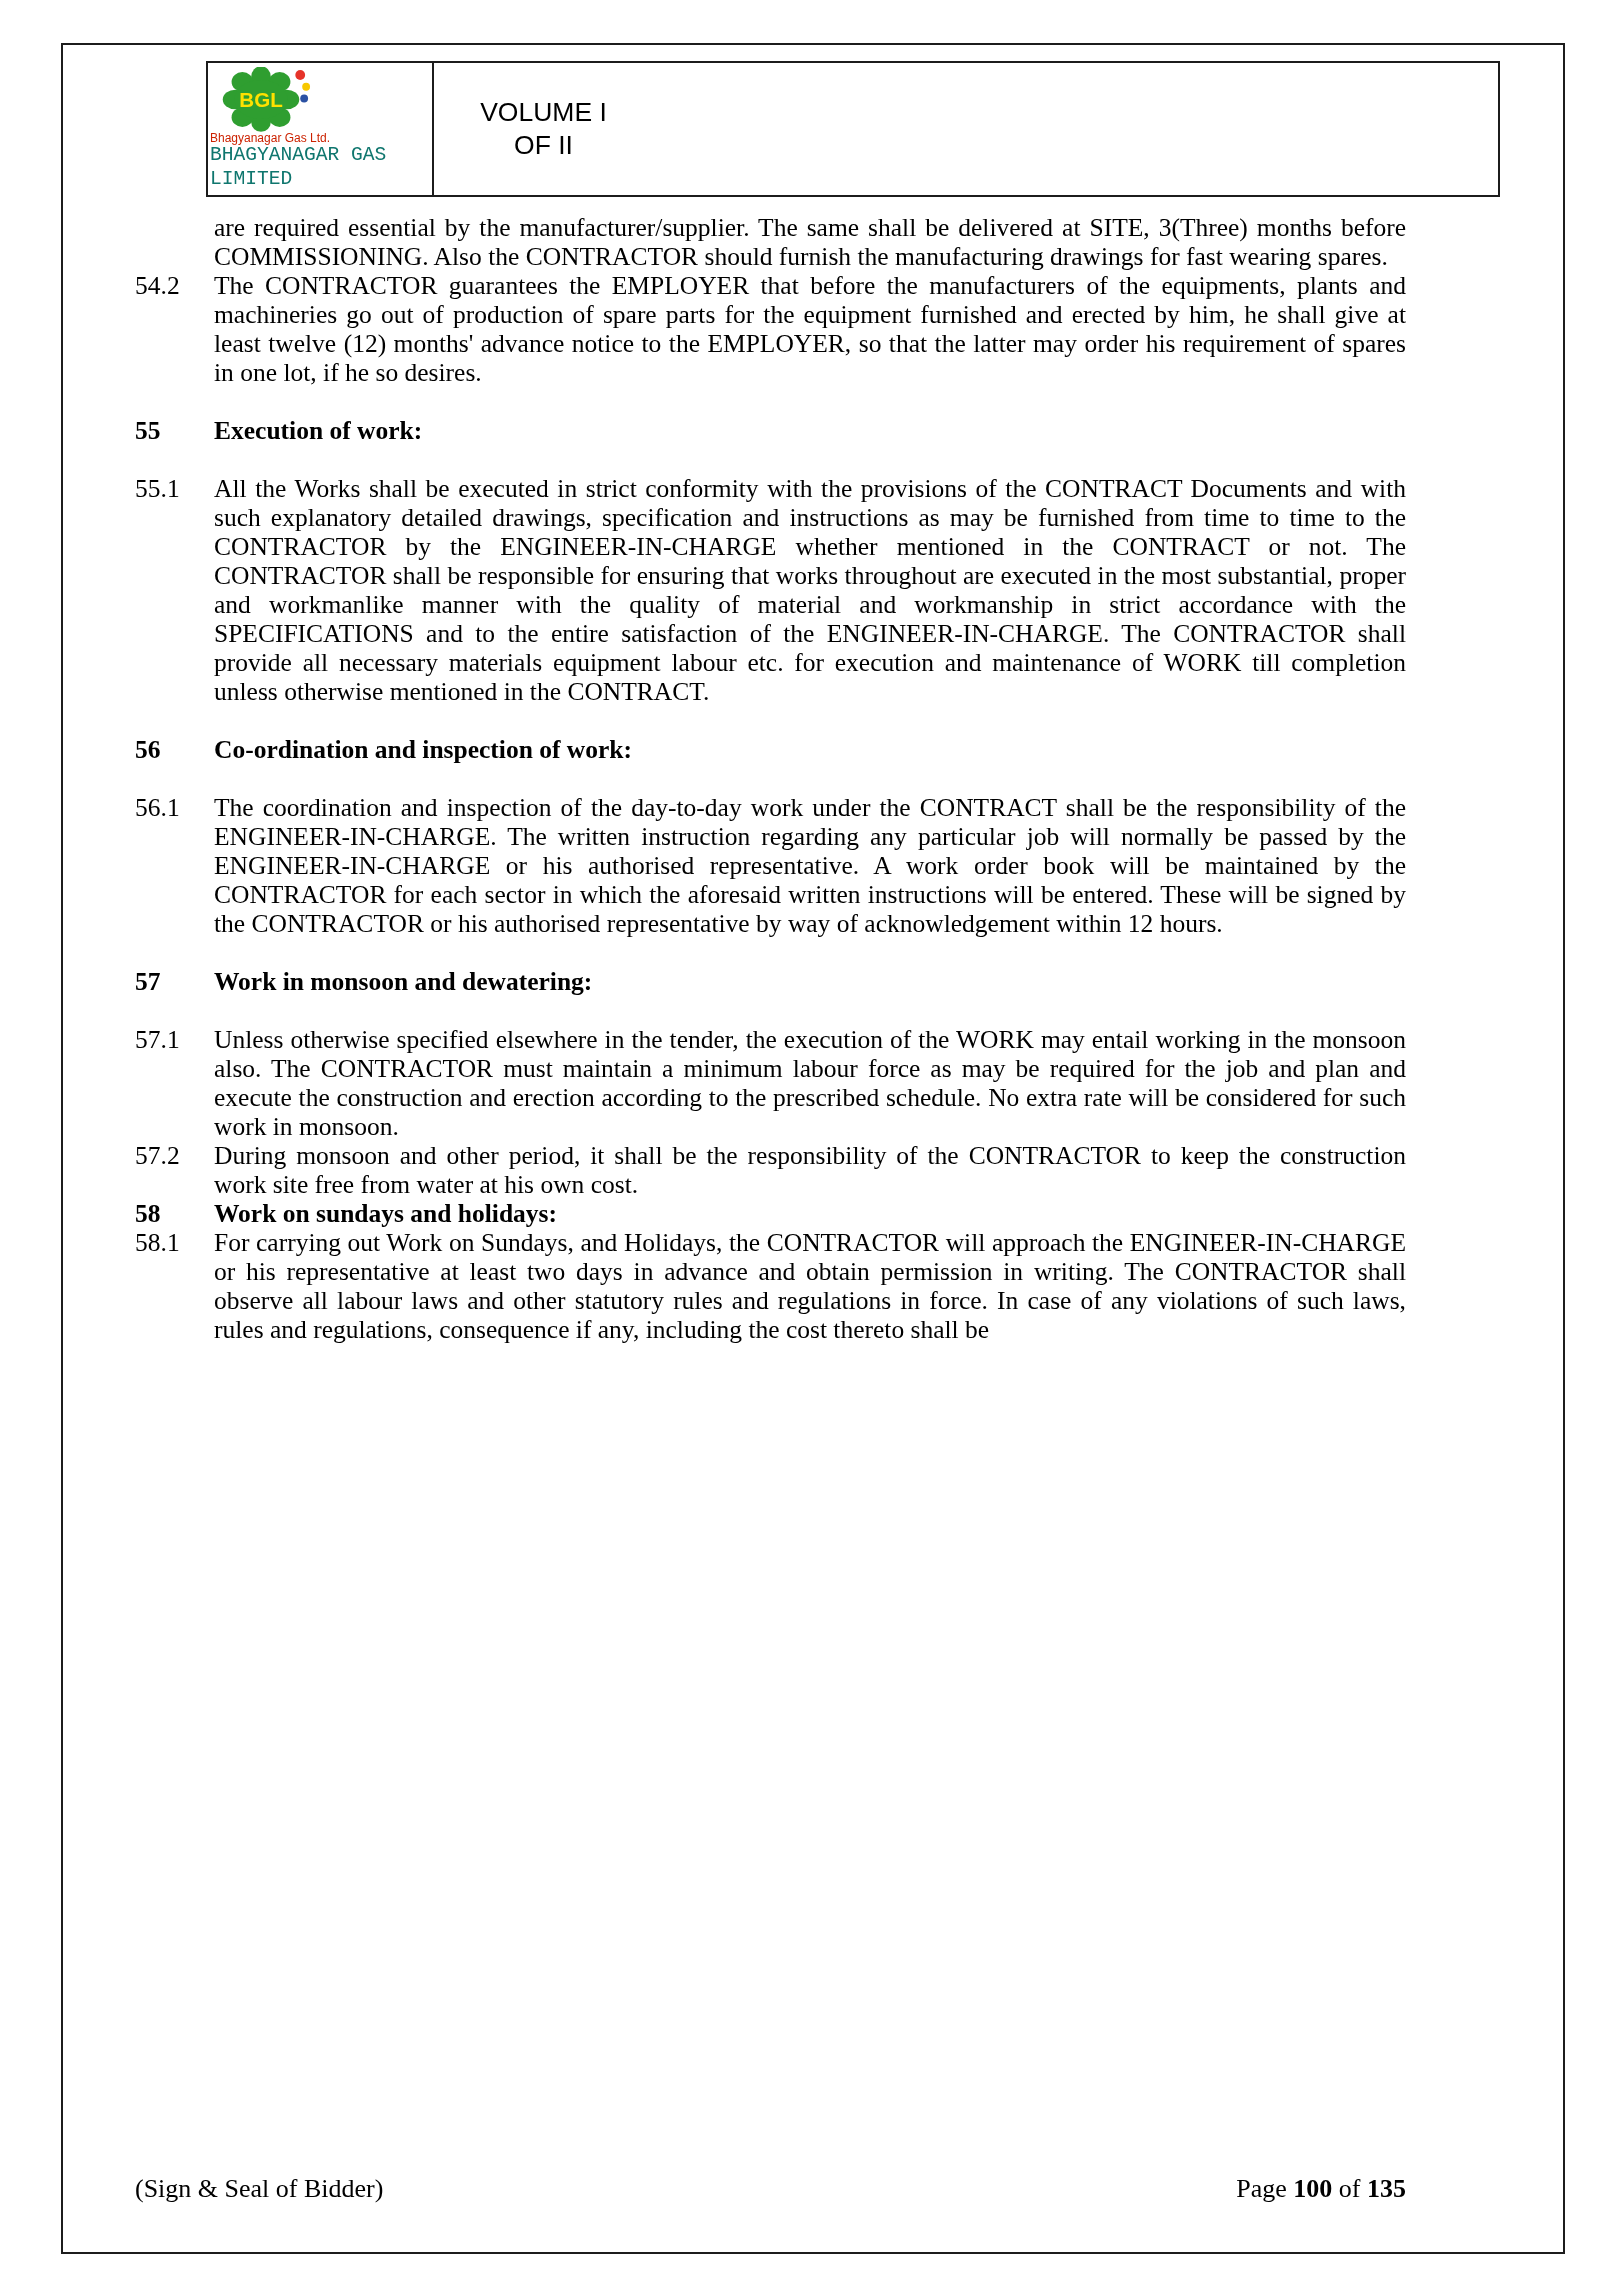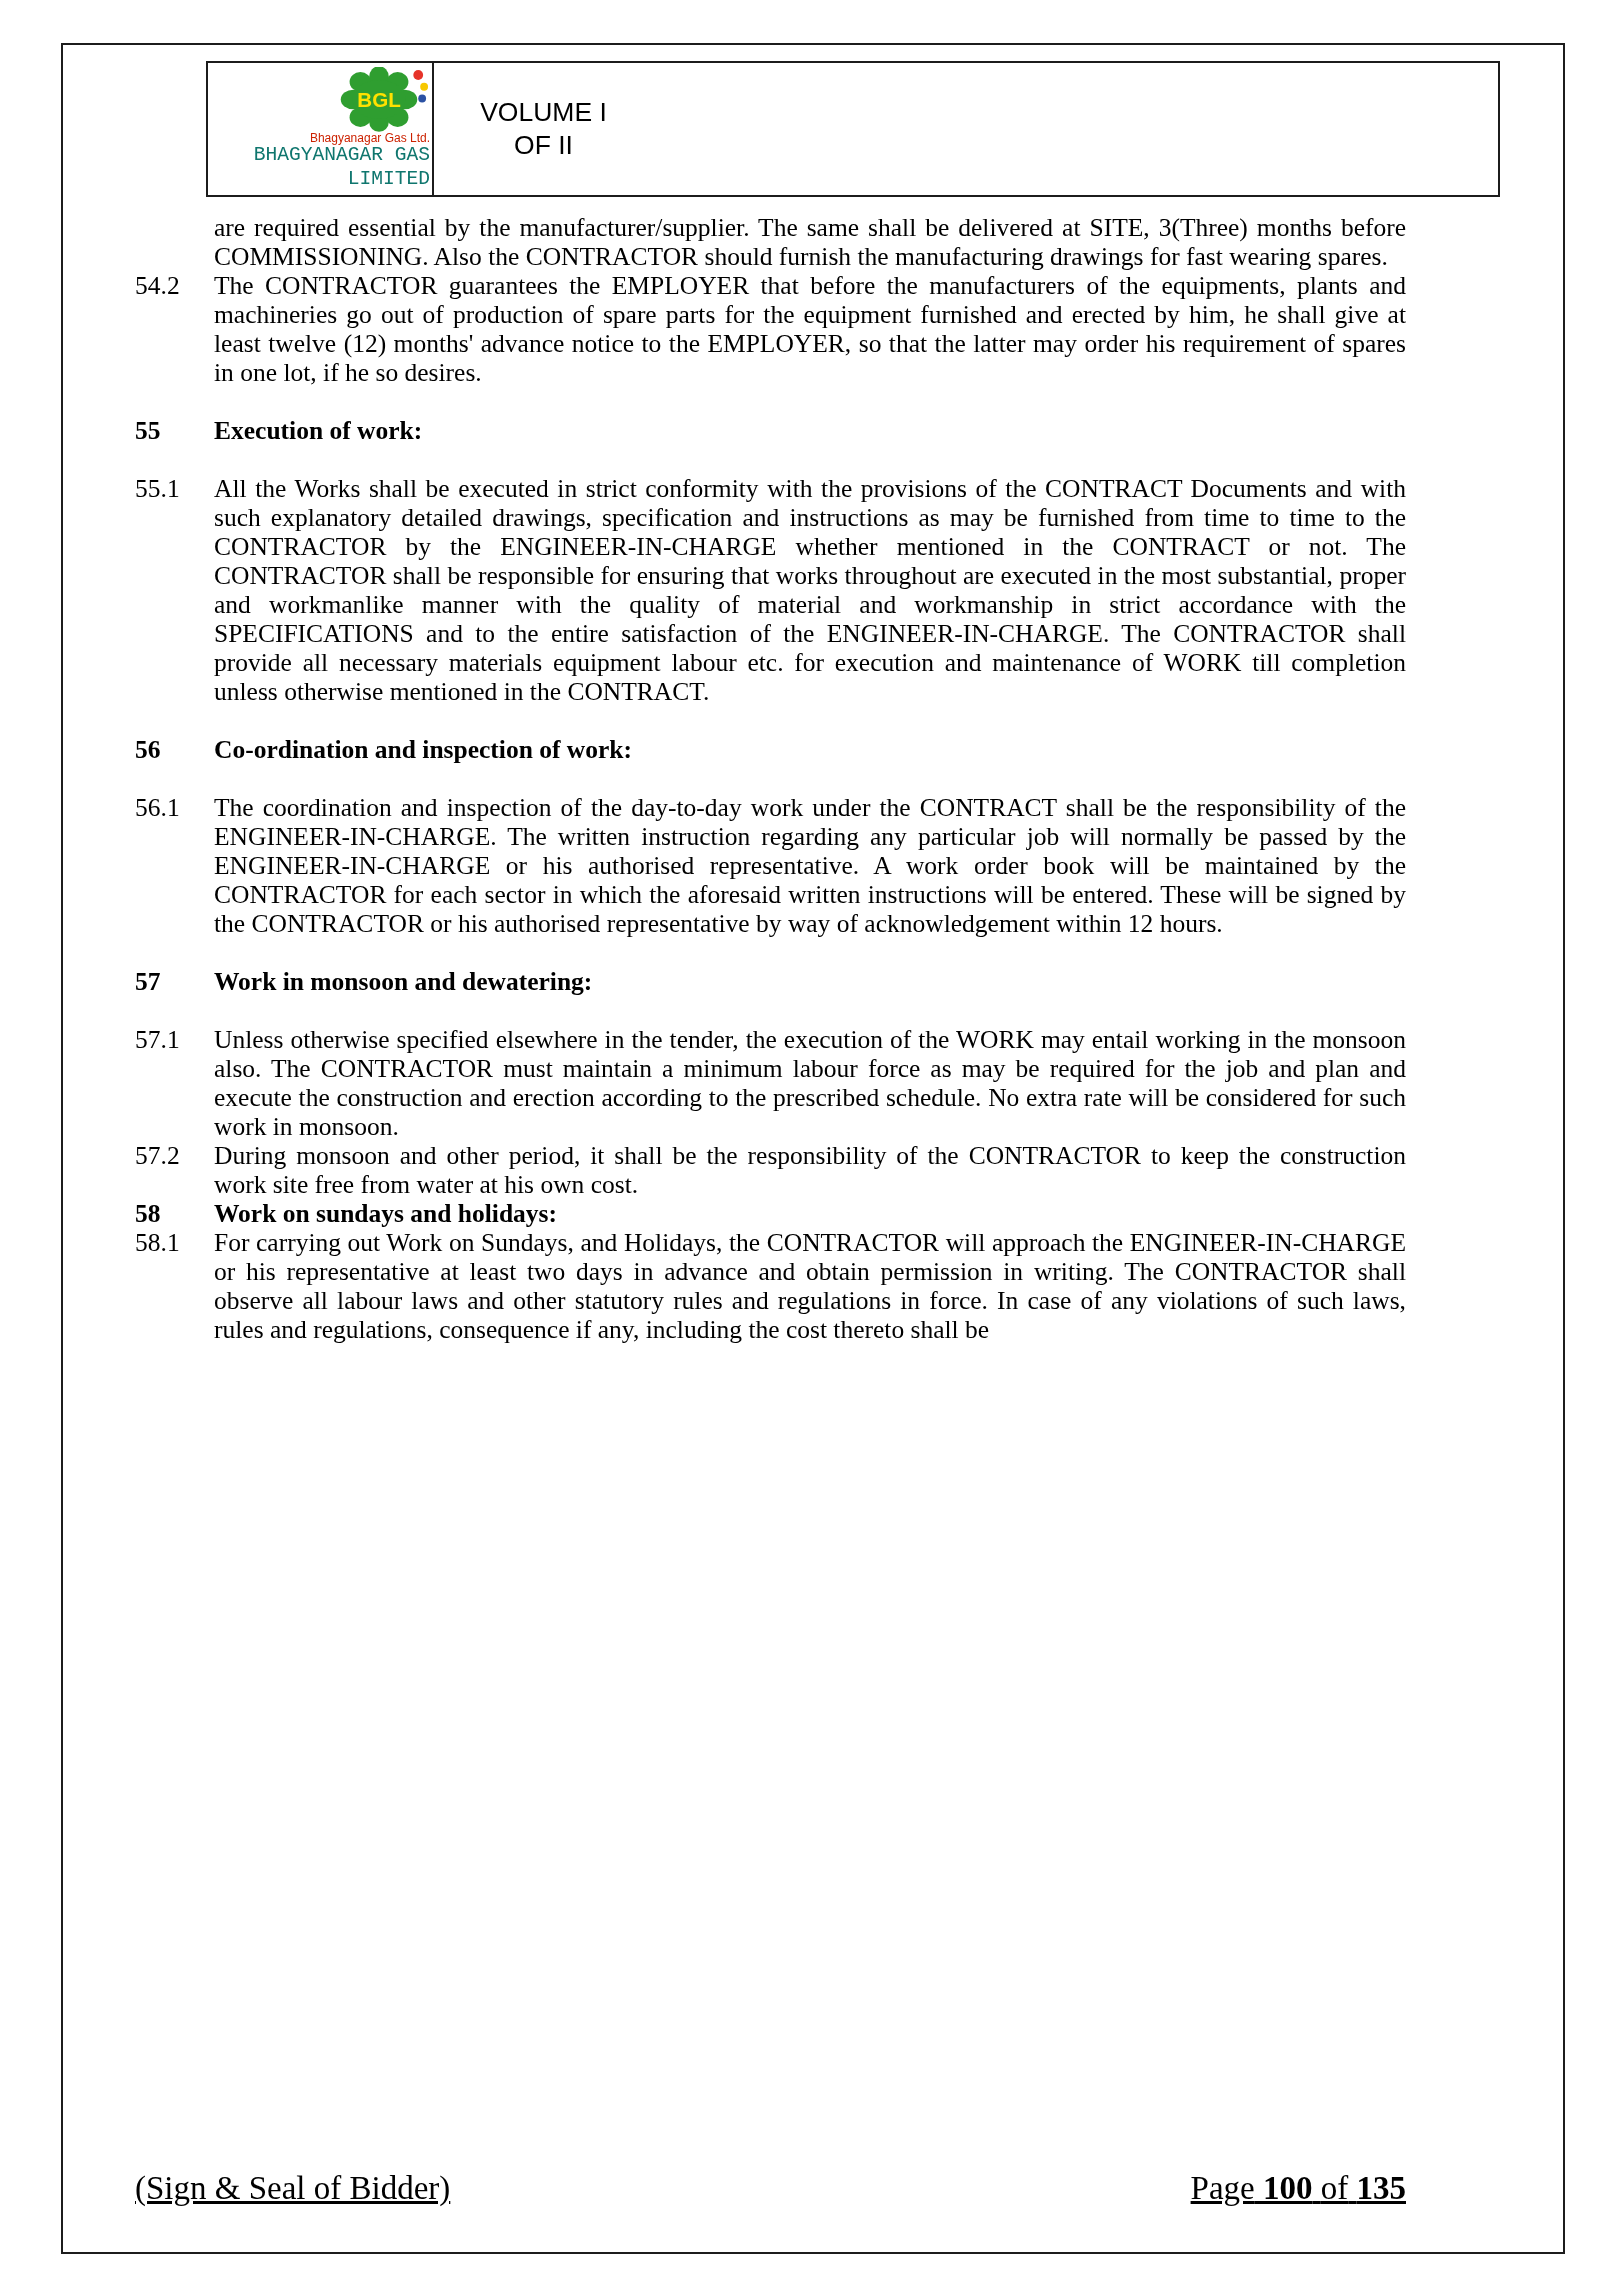--- a/index.html
+++ b/index.html
@@ -17,21 +17,21 @@
   }
   
   .header-table {
     margin: 15.7px 0 0 143px;
     width: 1290px;
     display: flex;
     border: 2px solid #1c1c1c;
   }
   .logo-cell {
     width: 220px; border-right: 2px solid #1c1c1c;
-    display: flex; flex-direction: column; align-items: flex-end; justify-content: center;
+    display: flex; flex-direction: column; align-items: flex-start; justify-content: center;
     padding: 3.9px 2px;
   }
   .logo-tagline {
     font-family: "Liberation Sans", sans-serif;
     font-size: 12px; line-height: 12.7px; color: #cc2200;
   }
   .org-name {
     font-family: Liberation Mono, monospace;
     font-size: 19.6px; line-height: 23.5px; text-align: center; color: #0f766e;
   }
@@ -52,21 +52,21 @@
   .row { display: flex; gap: 14px; }
   .num { flex: none; width: 65px; font-size: 25.5px; line-height: 29px; }
   .txt { flex: 1; font-size: 25.5px; line-height: 29px; text-align: justify; }
   .row.bold .num, .row.bold .txt { font-weight: 700; text-align: left; }
   .section-title { font-size: 25.5px; line-height: 29px; font-weight: 700; }
   .gap { margin-top: 29px; }
   
   .footer {
     position: absolute; left: 72px; right: 157px; bottom: 49px;
     display: flex; justify-content: space-between;
-    font-size: 33px; line-height: 29px; text-decoration: underline;
+    font-size: 26px; line-height: 29px;
   }
   .footer b { font-weight: 700; }
 </style>
 </head>
 <body>
 
 <div class="frame">
 
   <header class="header-table">
     <div class="logo-cell">

